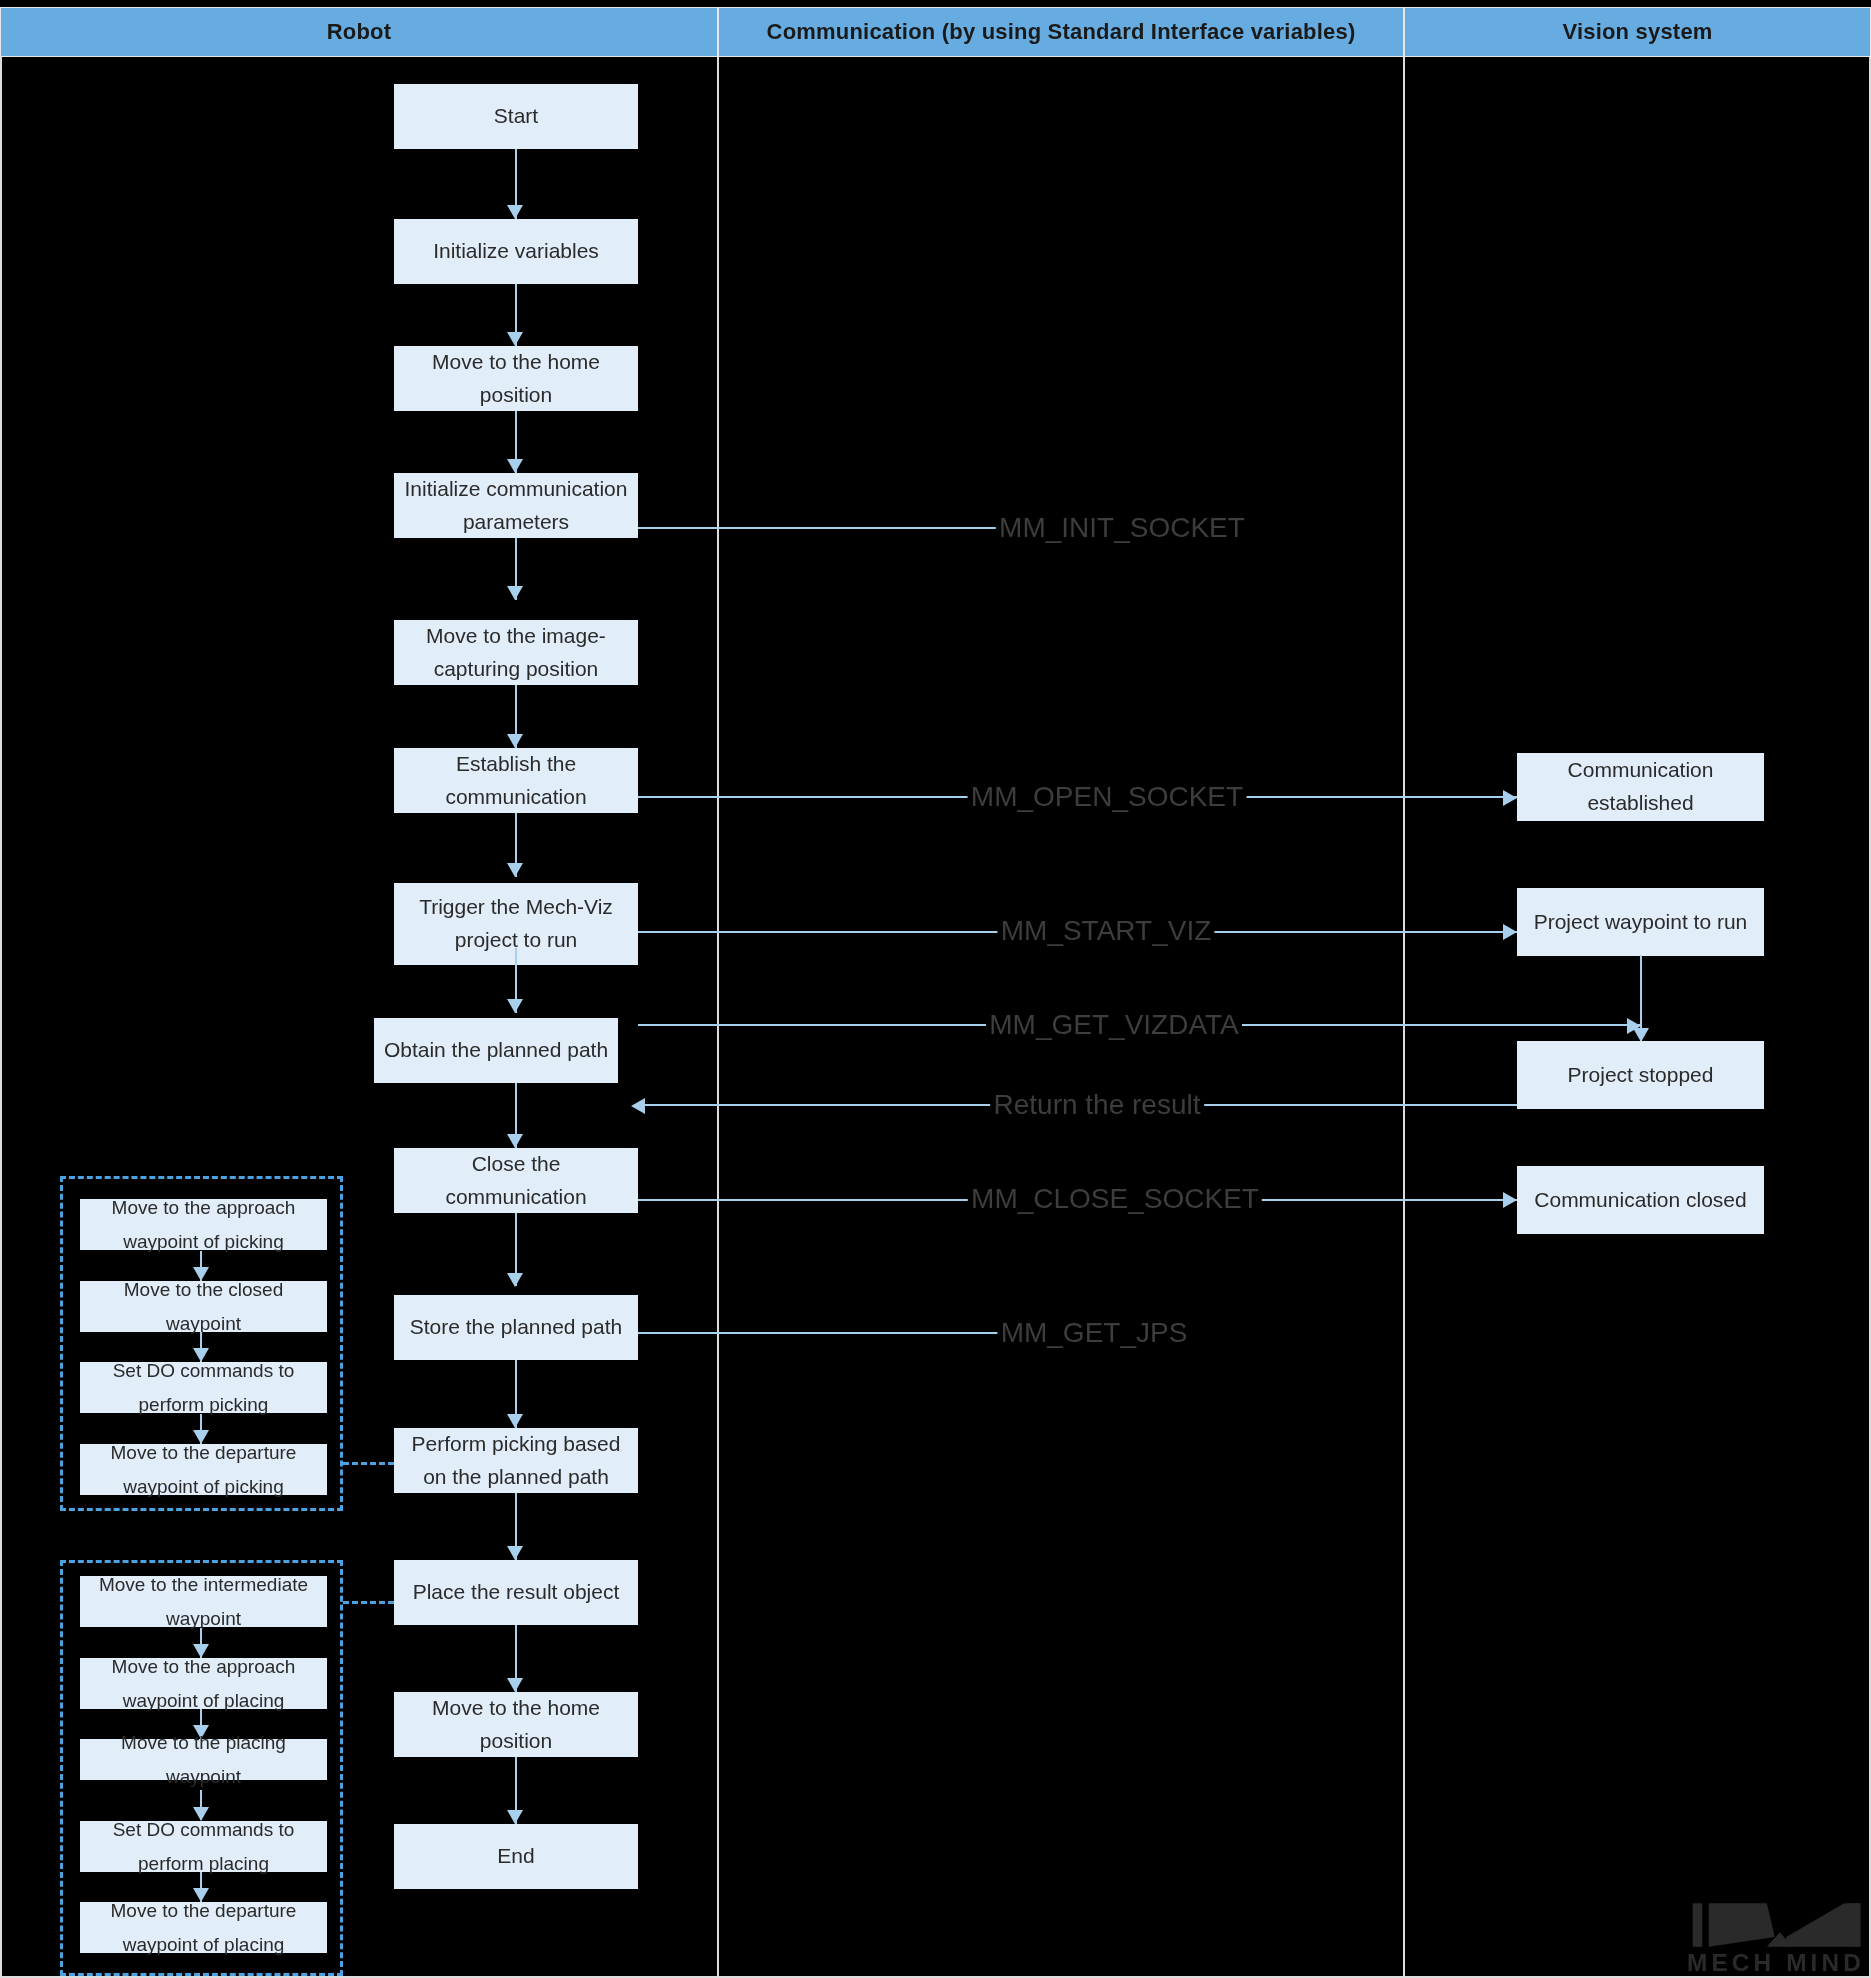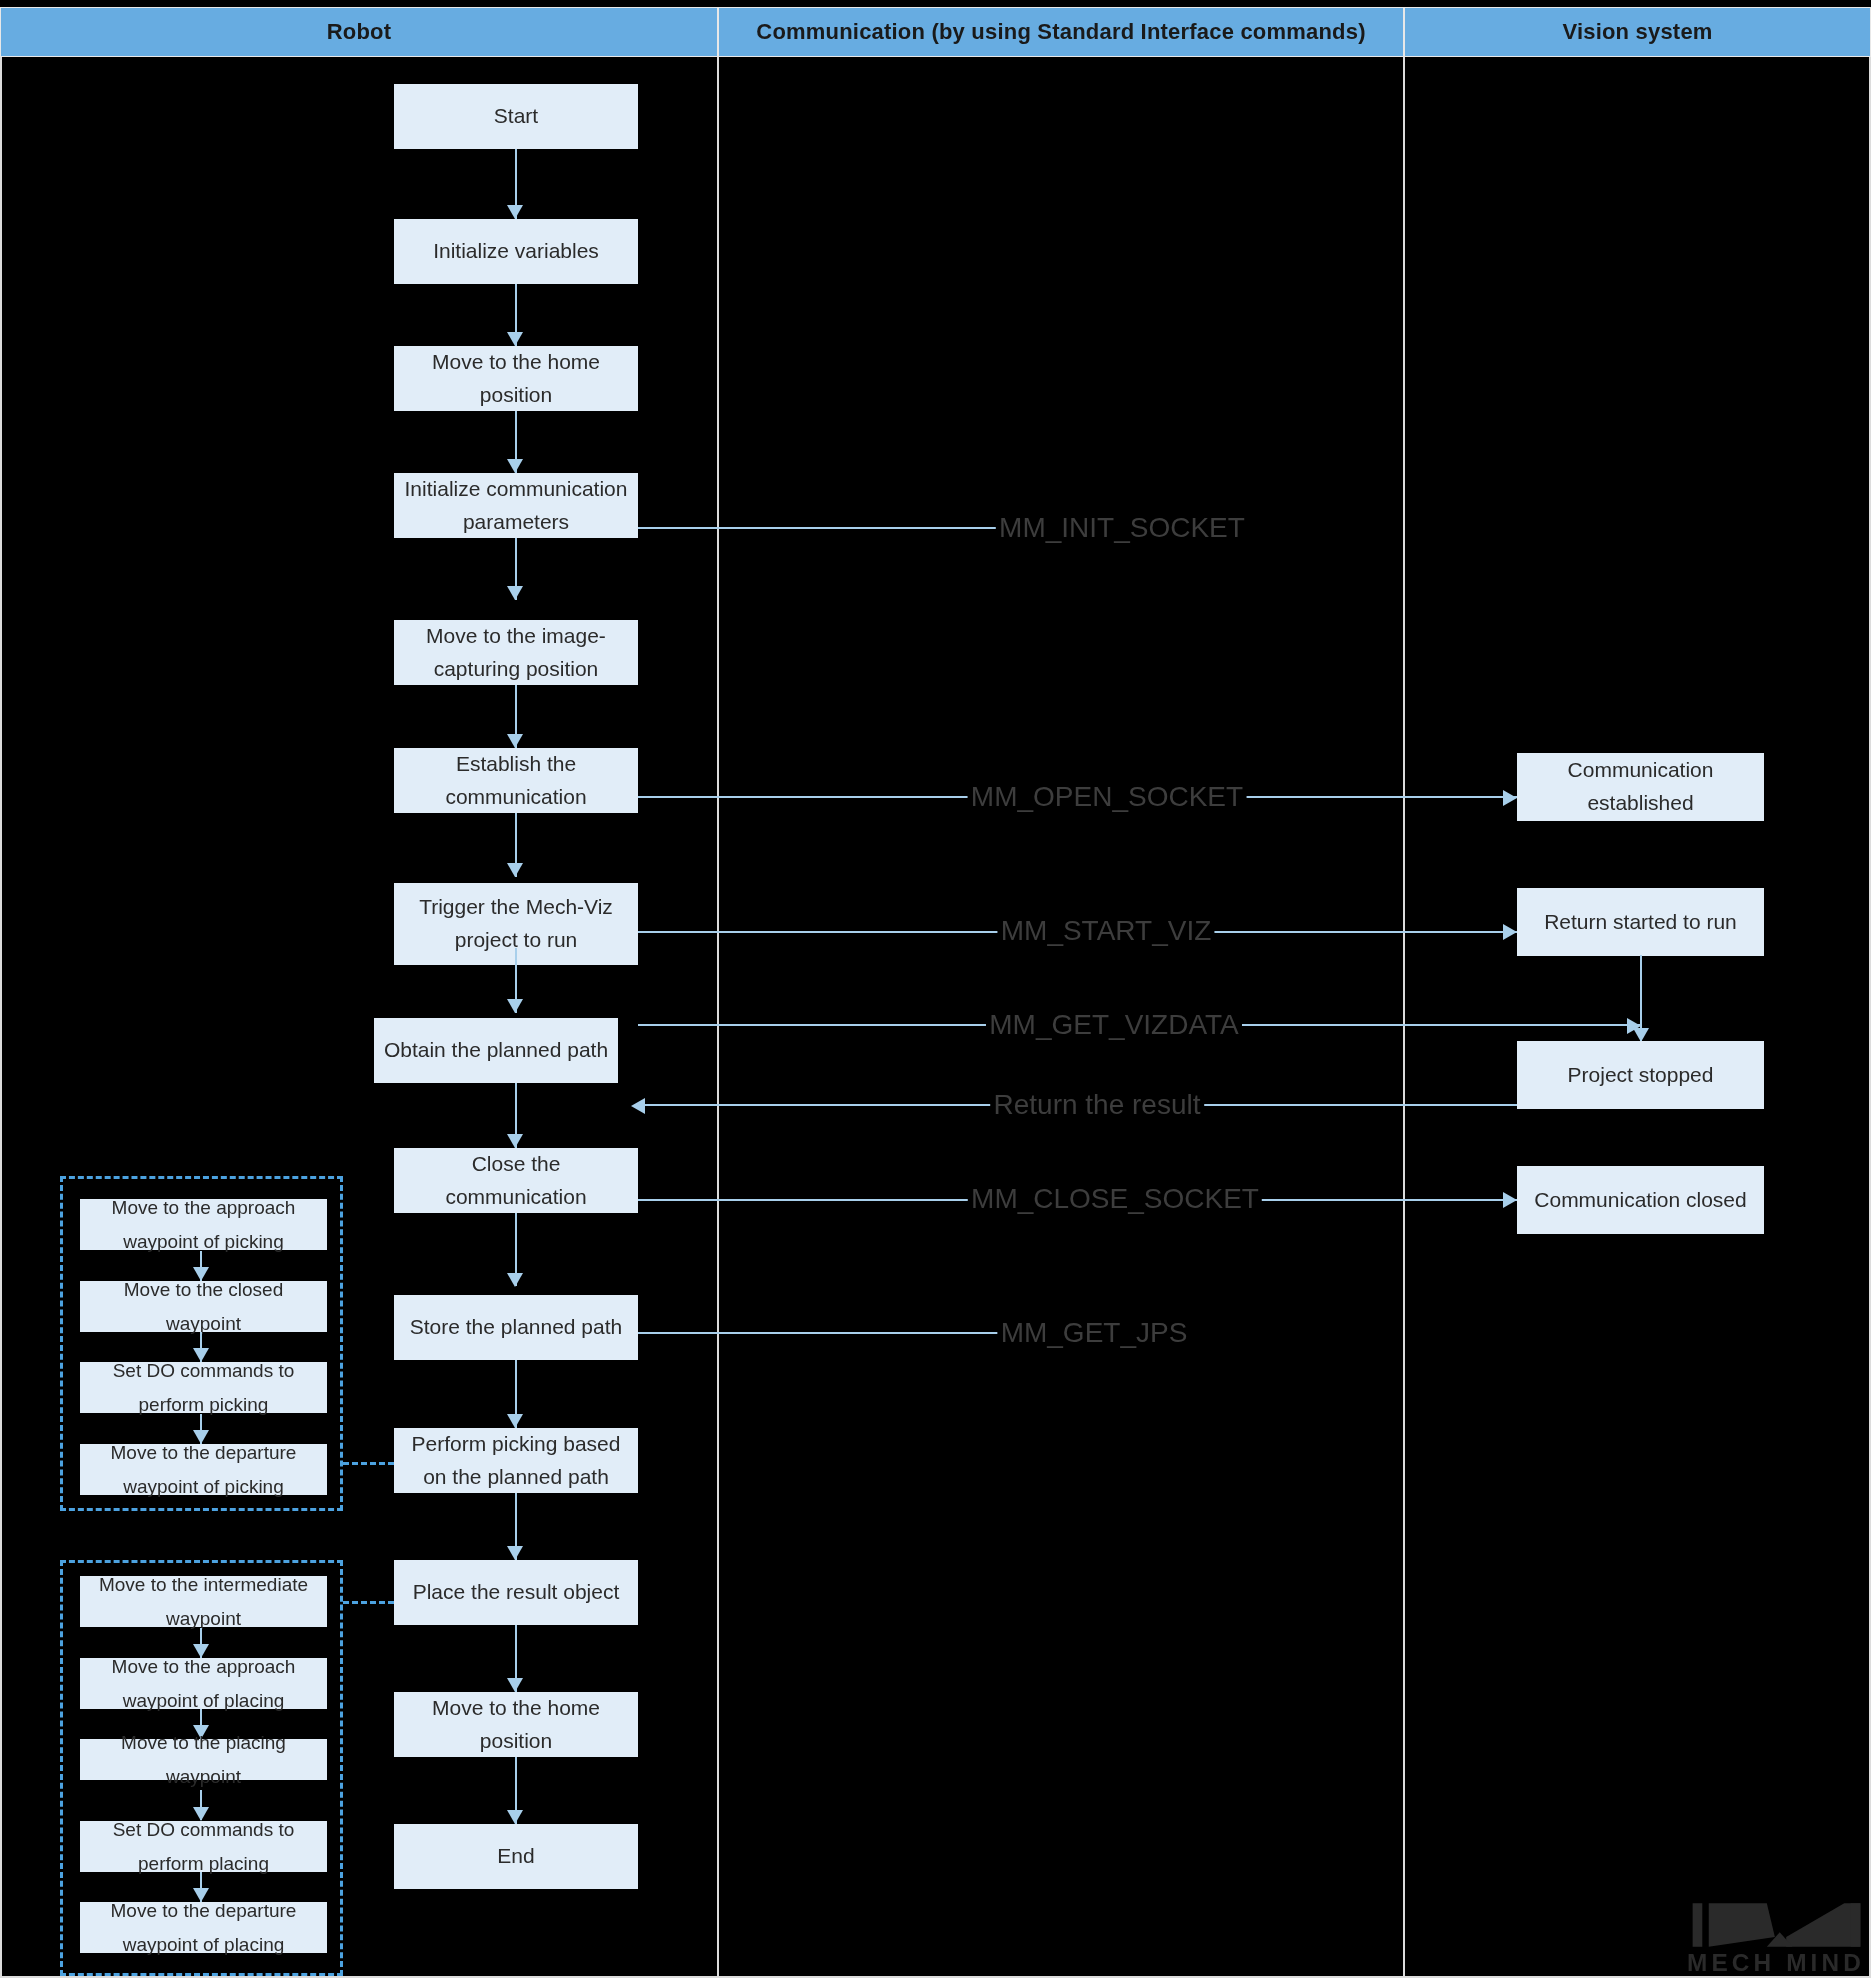--- a/index.html
+++ b/index.html
@@ -144,21 +144,21 @@
     margin-top: 1.6px;
   }
 </style>
 </head>
 <body>
 
 <div id="root">
 
   <div class="header-band">
     <div class="lane-head robot">Robot</div>
-    <div class="lane-head comm">Communication (by using Standard Interface commands)</div>
+    <div class="lane-head comm">Communication (by using Standard Interface variables)</div>
     <div class="lane-head vision">Vision system</div>
   </div>
 
   <div class="frame-left"></div>
   <div class="frame-right"></div>
   <div class="frame-bottom"></div>
   <div class="lane-divider d1"></div>
   <div class="lane-divider d2"></div>
 
   <div class="node" style="left:394px; top:84px; width:244px; height:65px;">Start</div>
@@ -236,21 +236,21 @@
 
   <div class="hline" style="left:638px; top:1199px; width:879px;"></div>
   <div class="arrow-right" style="left:1503px; top:1192px;"></div>
   <div class="cmd-label" style="left:1115px; top:1199px;">MM_CLOSE_SOCKET</div>
 
   <div class="hline" style="left:638px; top:1332px; width:391px;"></div>
   <div class="cmd-label" style="left:1094px; top:1333px;">MM_GET_JPS</div>
 
   <div class="node" style="left:1517px; top:753px; width:247px; height:68px;">Communication established</div>
 
-  <div class="node" style="left:1517px; top:888px; width:247px; height:68px;">Return started to run</div>
+  <div class="node" style="left:1517px; top:888px; width:247px; height:68px;">Project waypoint to run</div>
 
   <div class="vline" style="left:1640px; top:955px; height:86px;"></div>
   <div class="arrow-down" style="left:1633px; top:1028px;"></div>
 
   <div class="node" style="left:1517px; top:1041px; width:247px; height:68px;">Project stopped</div>
 
   <div class="node" style="left:1517px; top:1166px; width:247px; height:68px;">Communication closed</div>
 
   <div class="subgroup" style="left:60px; top:1176px; width:283px; height:335px;"></div>
 

